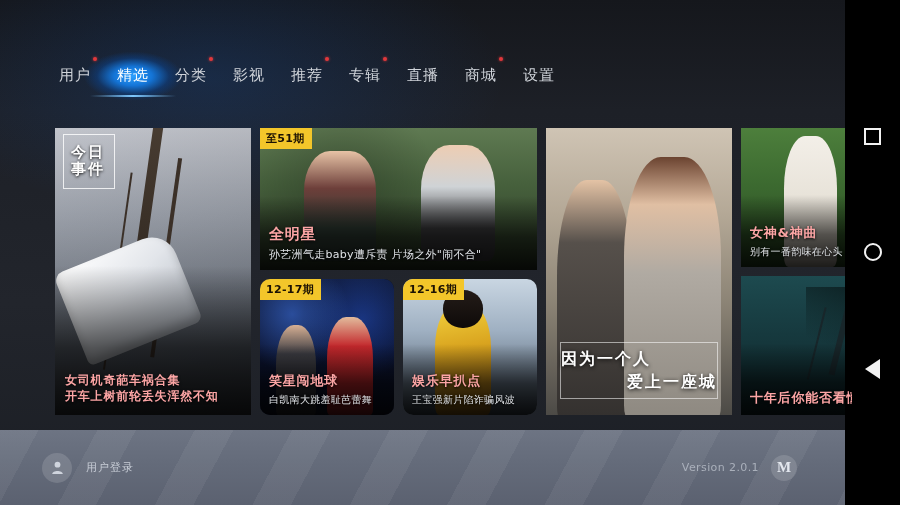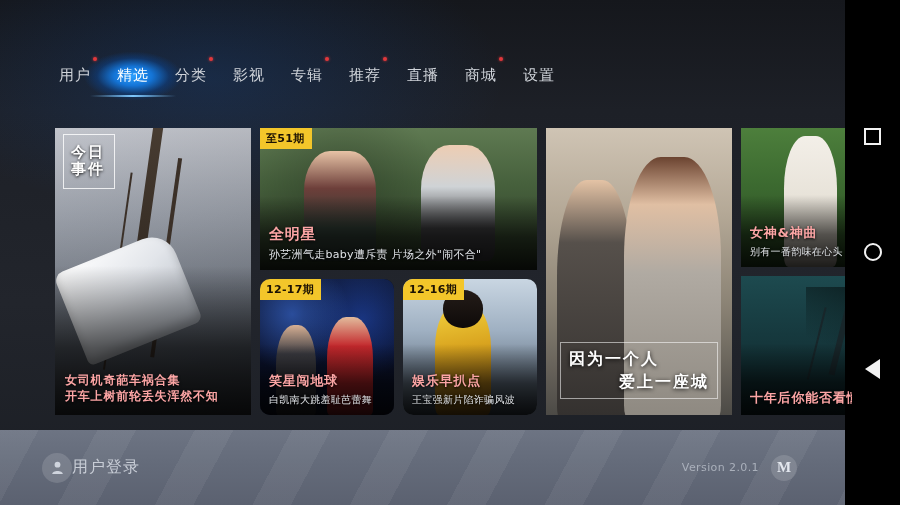--- a/index.html
+++ b/index.html
@@ -223,42 +223,42 @@
     position:absolute; left:8px; top:6px; z-index:4;
     padding:9px 7px; border:1px solid rgba(255,255,255,.8);
     color:#fff; font-size:15px; font-weight:bold; line-height:1.15;
     letter-spacing:2px; width:52px;
     text-shadow:0 1px 3px rgba(0,0,0,.9);
   }
   
   .plate {
     position:absolute; left:14px; right:14px; bottom:16px; z-index:3;
     border:1px solid rgba(255,255,255,.55);
-    padding:5px 8px; text-align:right;margin-top:28px;
+    padding:5px 0; text-align:right;margin-top:28px;
   }
   .plate div {
     color:#fff; font-size:16px; font-weight:bold; letter-spacing:2px;
     line-height:1.4; text-shadow:0 1px 4px rgba(0,0,0,.95);
   }
   .plate div:first-child { text-align:left; }
 
   
   .bottombar {
     position:absolute; left:0; bottom:0; width:845px; height:75px;
     background:
       repeating-linear-gradient(118deg, rgba(255,255,255,.055) 0 34px, rgba(255,255,255,0) 34px 86px),
       linear-gradient(180deg,#6d7483 0%,#646b7a 45%,#5b6170 100%);
     display:flex; align-items:center;
   }
   .avatar {
     width:30px; height:30px; border-radius:50%;
     background:rgba(255,255,255,.14);
     margin-left:42px; display:flex; align-items:center; justify-content:center;
   }
-  .login-label { font-size:16px; color:#c8cdd6; letter-spacing:1px; }
+  .login-label { margin-left:14px; font-size:11px; color:#c8cdd6; letter-spacing:1px; }
   .bb-right { margin-left:auto; display:flex; align-items:center; padding-right:48px; gap:12px;}
   .ver { font-size:11px; color:#aab0bb; letter-spacing:.4px; }
   .mlogo {
     width:26px; height:26px; border-radius:50%;
     background:rgba(255,255,255,.14);
     display:flex; align-items:center; justify-content:center;
     color:#e3e7ee; font-size:15px; font-weight:bold; font-family:"Liberation Serif",serif;
   }
 
   
@@ -291,25 +291,25 @@
       <span>精选</span>
     </div>
     <div class="tab">
       <span>分类</span>
       <i class="dot"></i>
     </div>
     <div class="tab">
       <span>影视</span>
     </div>
     <div class="tab">
+      <span>推荐</span>
+      <i class="dot"></i>
+    </div>
+    <div class="tab">
       <span>专辑</span>
-      <i class="dot"></i>
-    </div>
-    <div class="tab">
-      <span>推荐</span>
       <i class="dot"></i>
     </div>
     <div class="tab">
       <span>直播</span>
     </div>
     <div class="tab">
       <span>商城</span>
       <i class="dot"></i>
     </div>
     <div class="tab">

